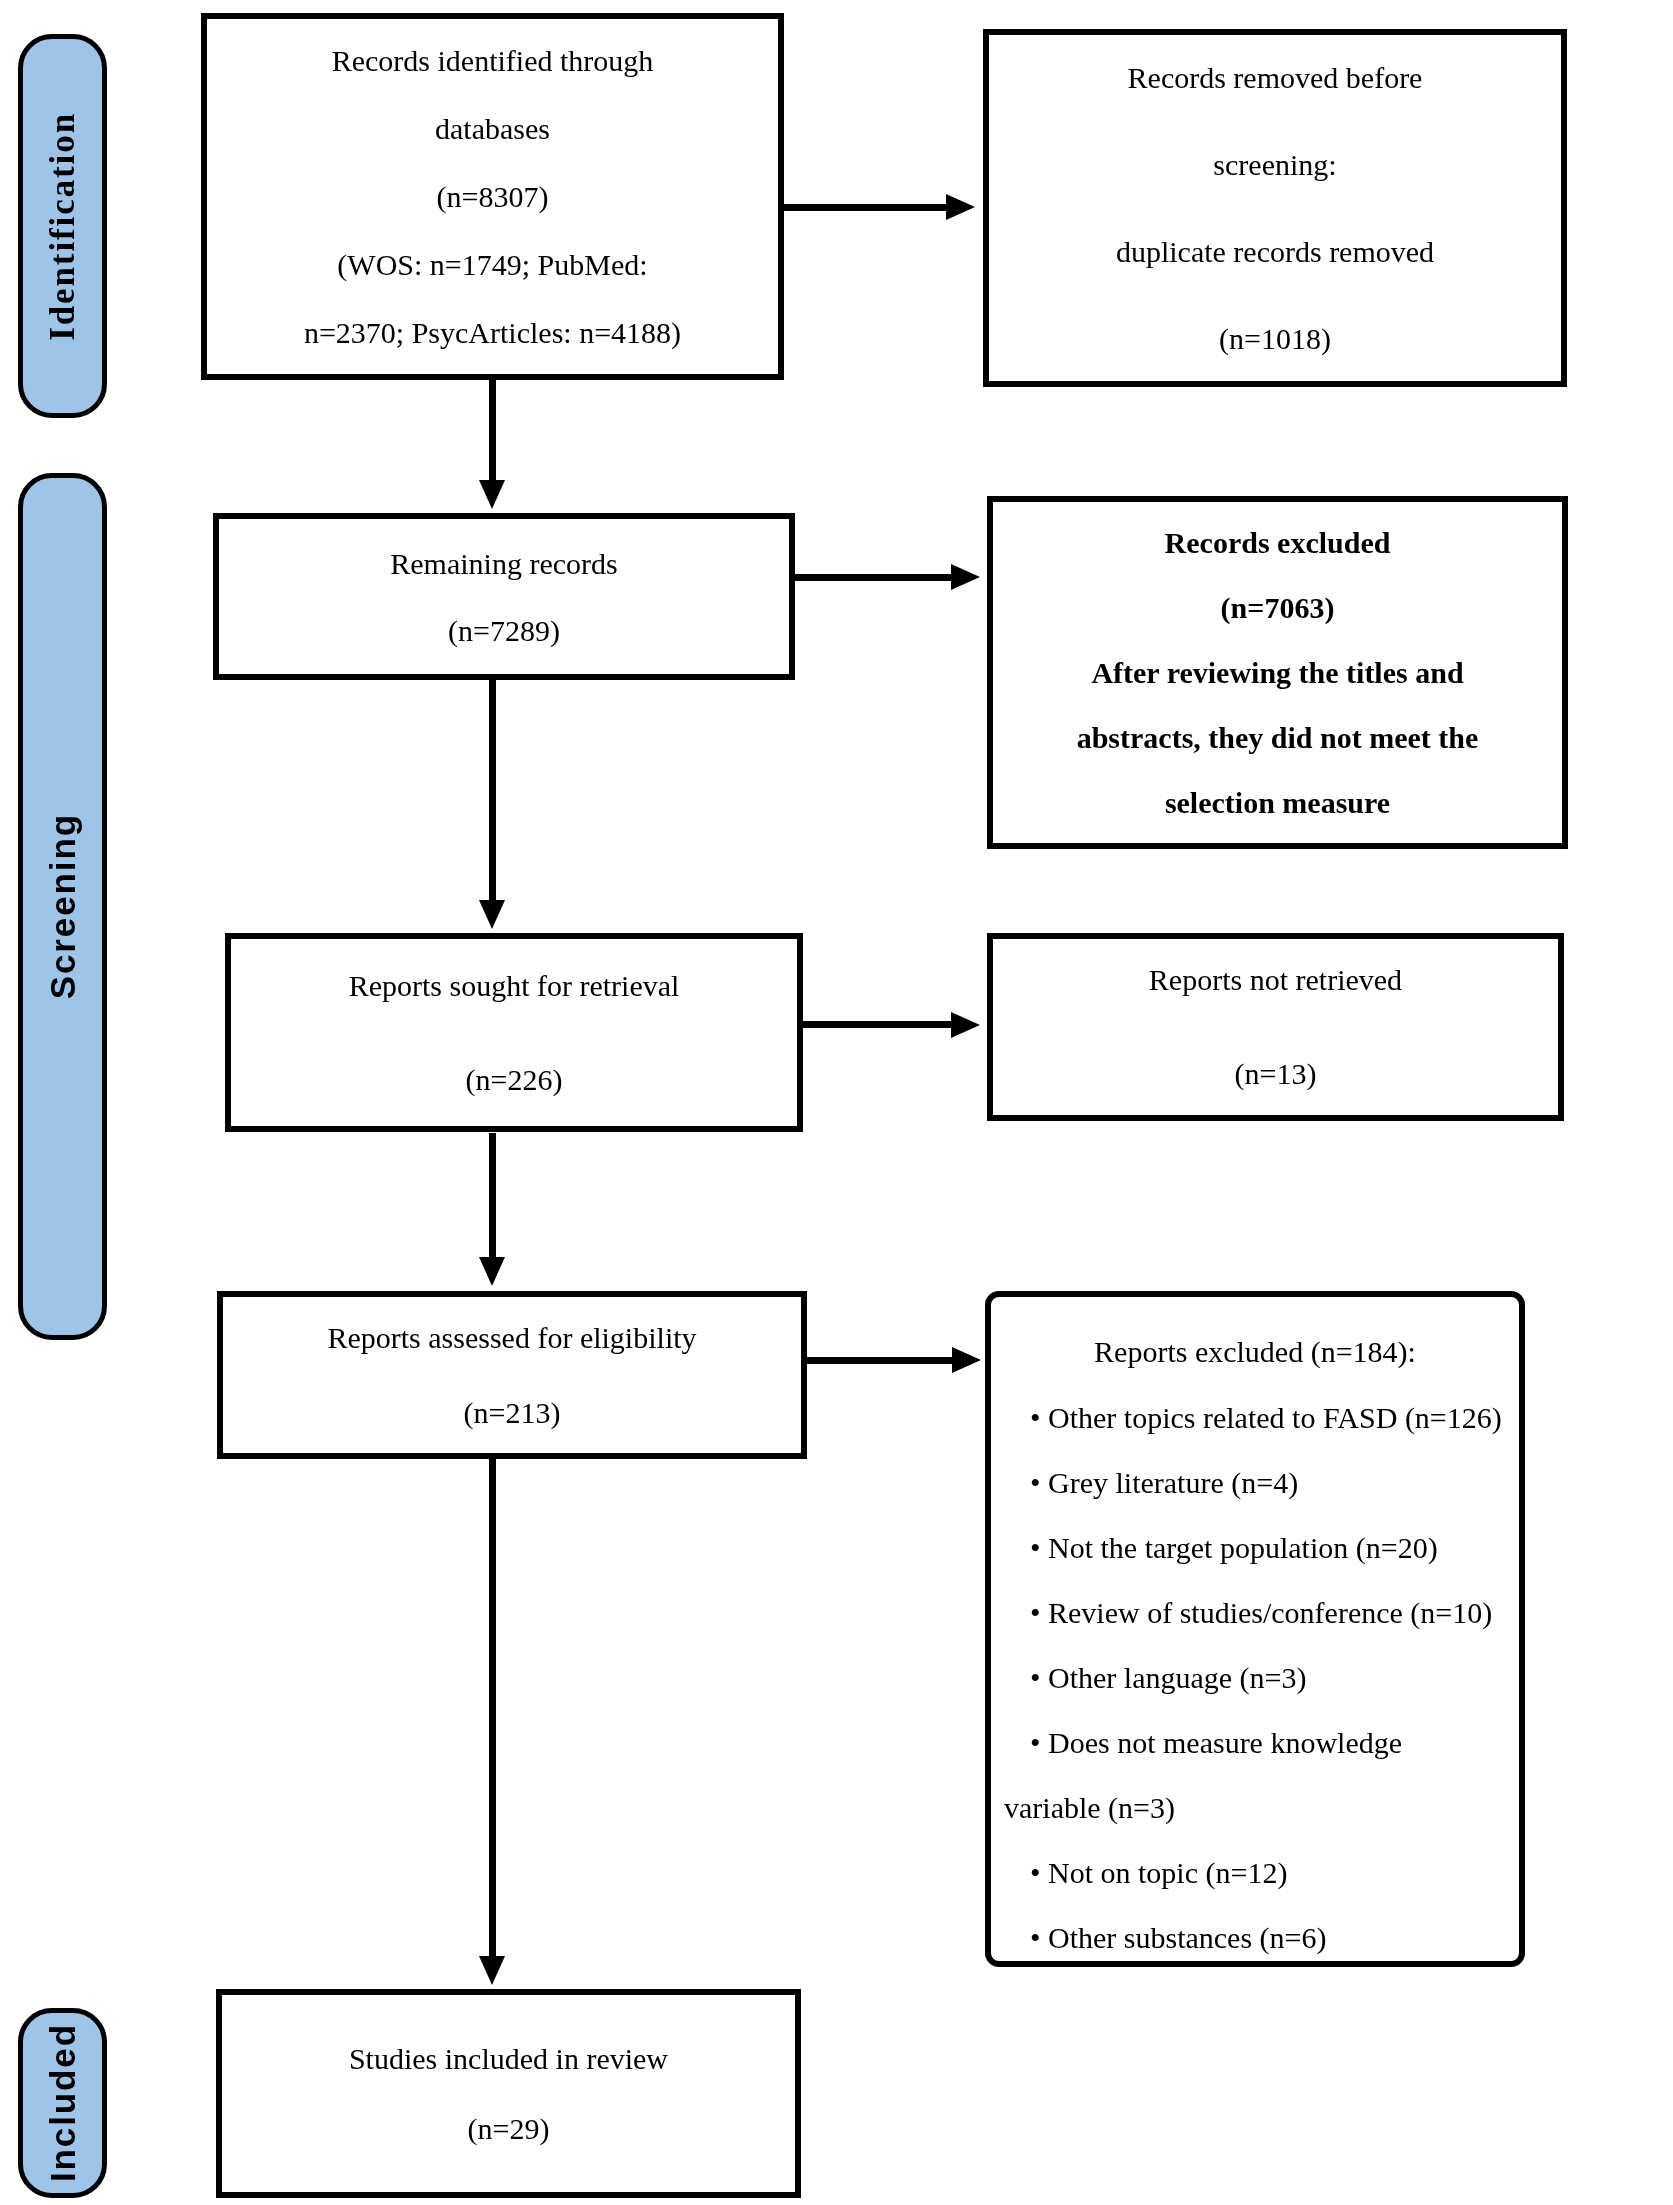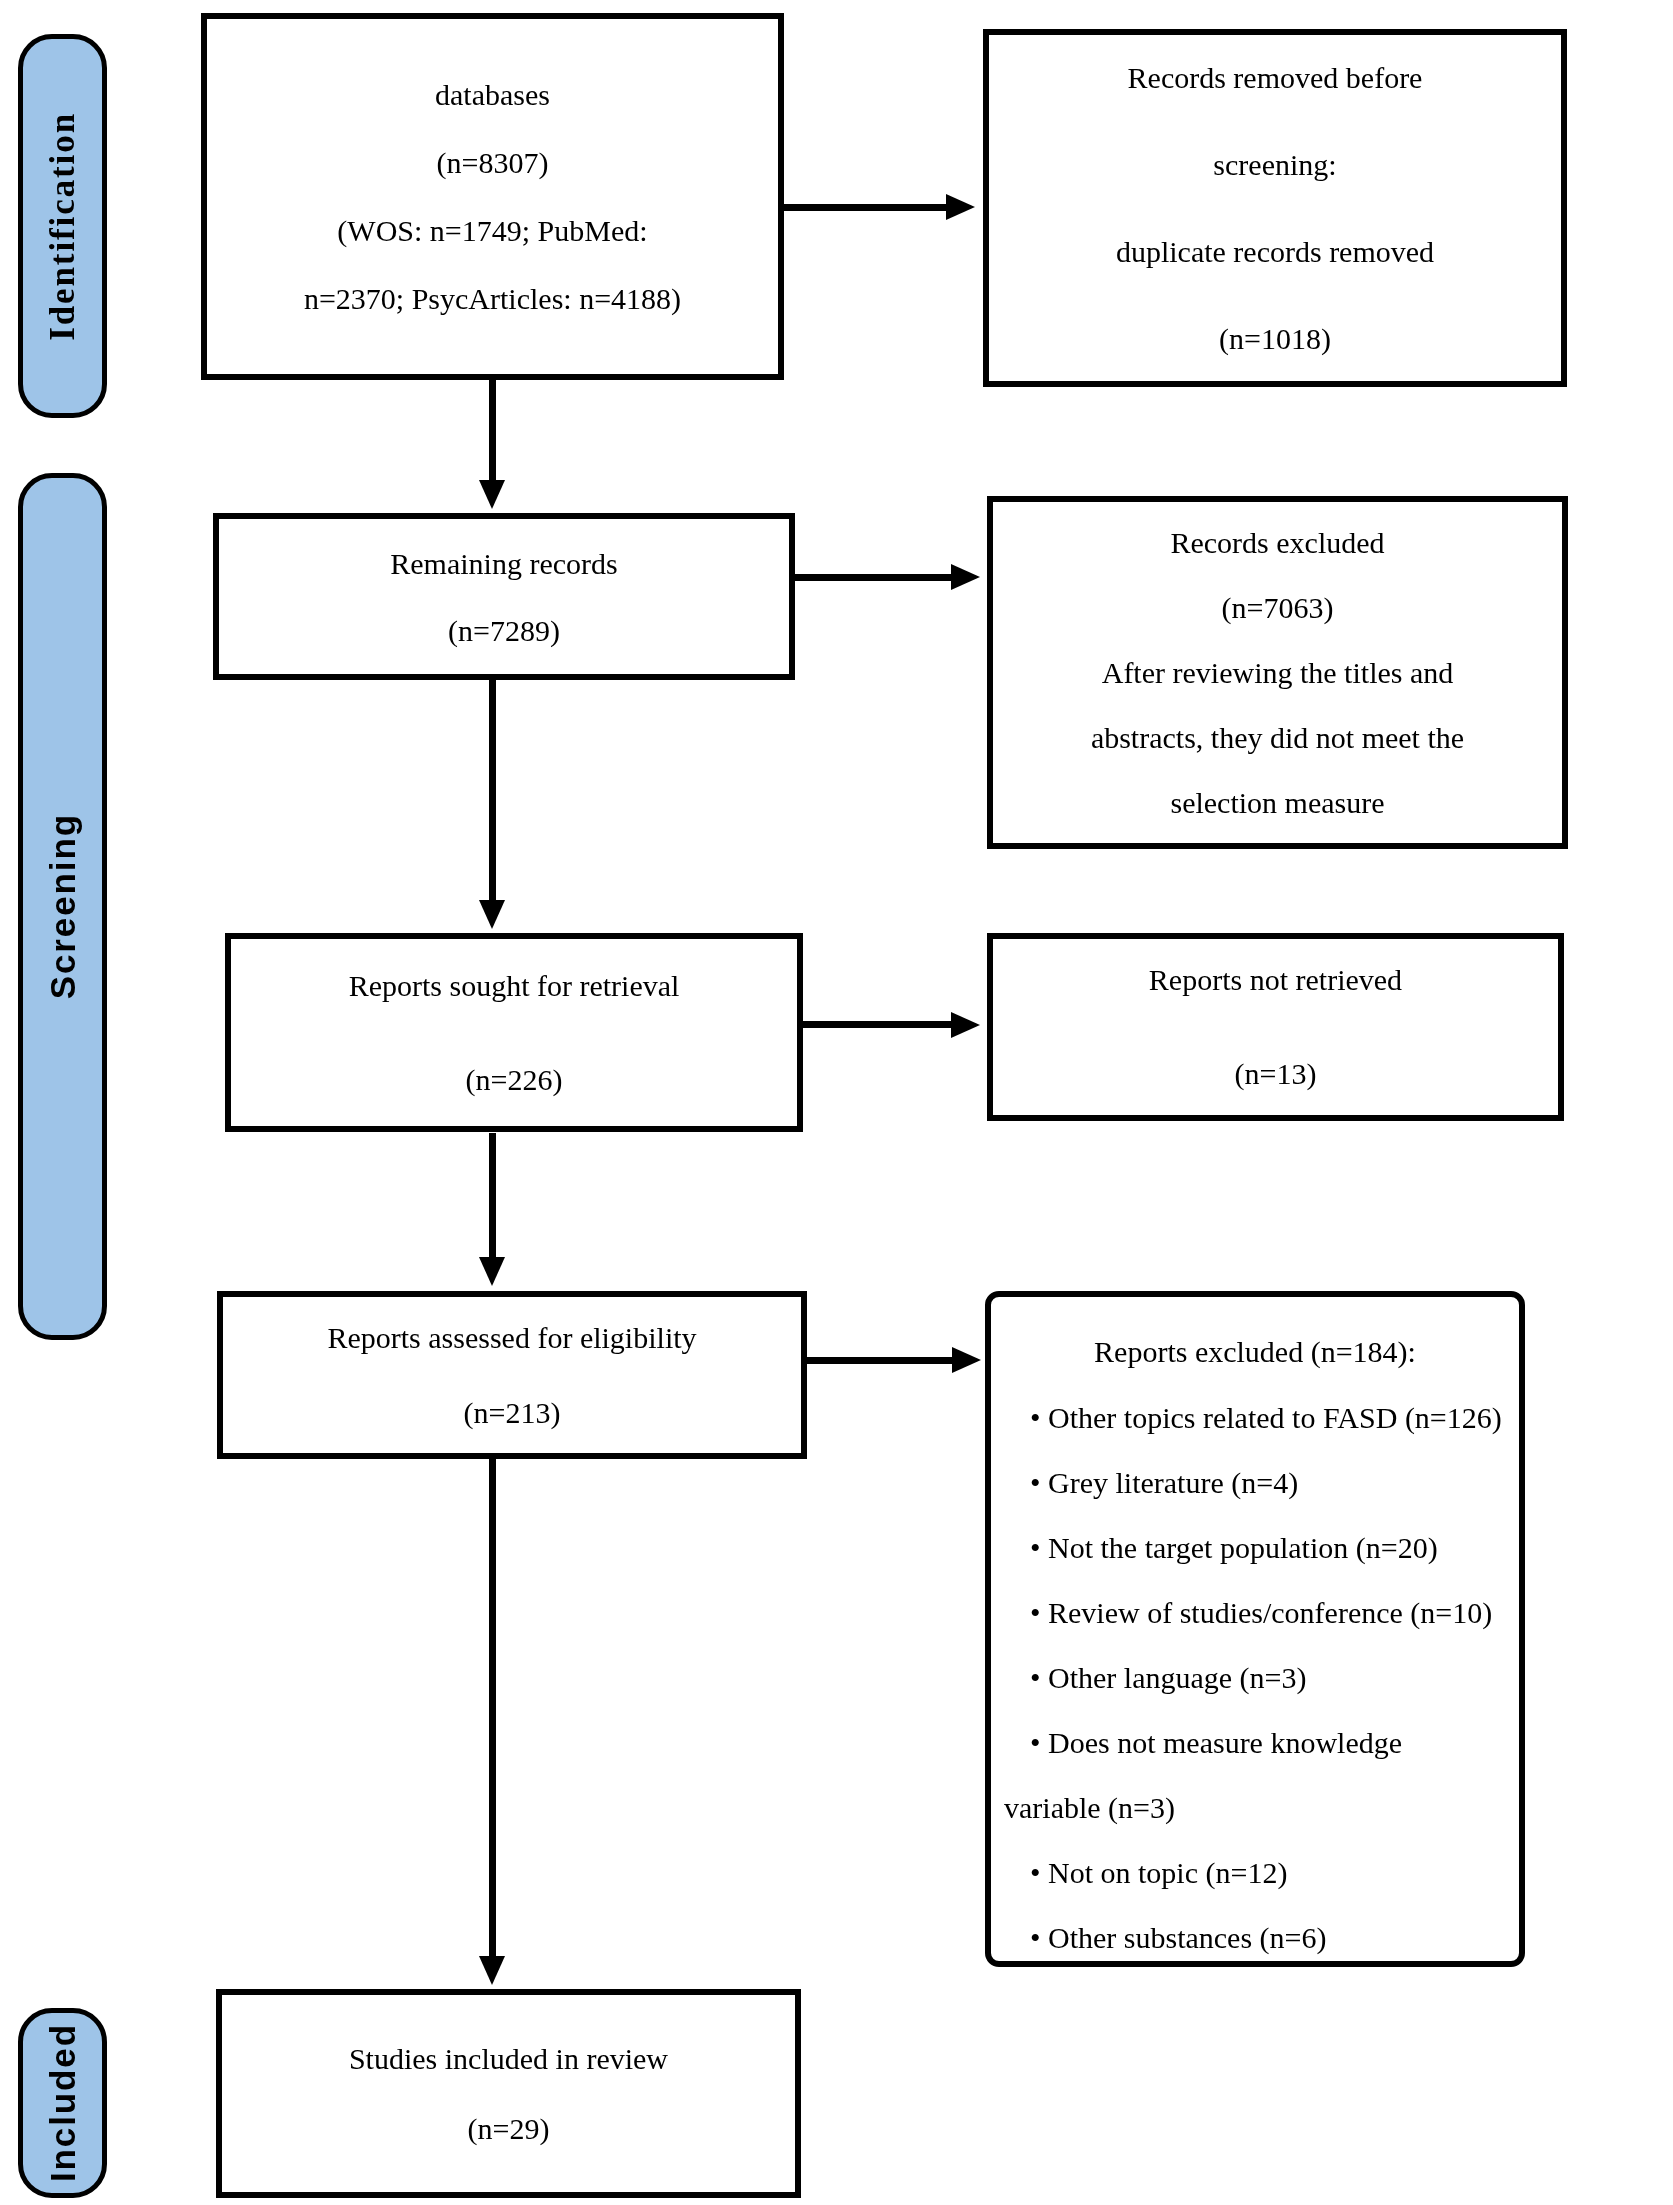--- a/index.html
+++ b/index.html
@@ -60,21 +60,21 @@
   #box-identified{left:201px;top:13px;width:583px;height:367px;}
   #box-identified .line{line-height:68px;}
 
   #box-removed{left:983px;top:29px;width:584px;height:358px;}
   #box-removed .line{line-height:87px;}
 
   #box-remaining{left:213px;top:513px;width:582px;height:167px;}
   #box-remaining .line{line-height:67px;}
 
   #box-records-excluded{left:987px;top:496px;width:581px;height:353px;}
-  #box-records-excluded .line{line-height:65px;}
+  #box-records-excluded .line{line-height:65px;font-weight:bold;}
 
   #box-sought{left:225px;top:933px;width:578px;height:199px;}
   #box-sought .line{line-height:94px;text-align:center;}
 
   #box-not-retrieved{left:987px;top:933px;width:577px;height:188px;}
   #box-not-retrieved .line{line-height:94px;}
 
   #box-assessed{left:217px;top:1291px;width:590px;height:168px;}
   #box-assessed .line{line-height:75px;}
 
@@ -125,20 +125,21 @@
     <span class="pill-label">Identification</span>
   </div>
   <div class="pill" id="pill-screening">
     <span class="pill-label">Screening</span>
   </div>
   <div class="pill" id="pill-included">
     <span class="pill-label">Included</span>
   </div>
 
   <div class="box" id="box-identified">
+    <div class="line">Records identified through</div>
     <div class="line">databases</div>
     <div class="line">(n=8307)</div>
     <div class="line">(WOS: n=1749; PubMed:</div>
     <div class="line">n=2370; PsycArticles: n=4188)</div>
   </div>
   <div class="box" id="box-removed">
     <div class="line">Records removed before</div>
     <div class="line">screening:</div>
     <div class="line">duplicate records removed</div>
     <div class="line">(n=1018)</div>

